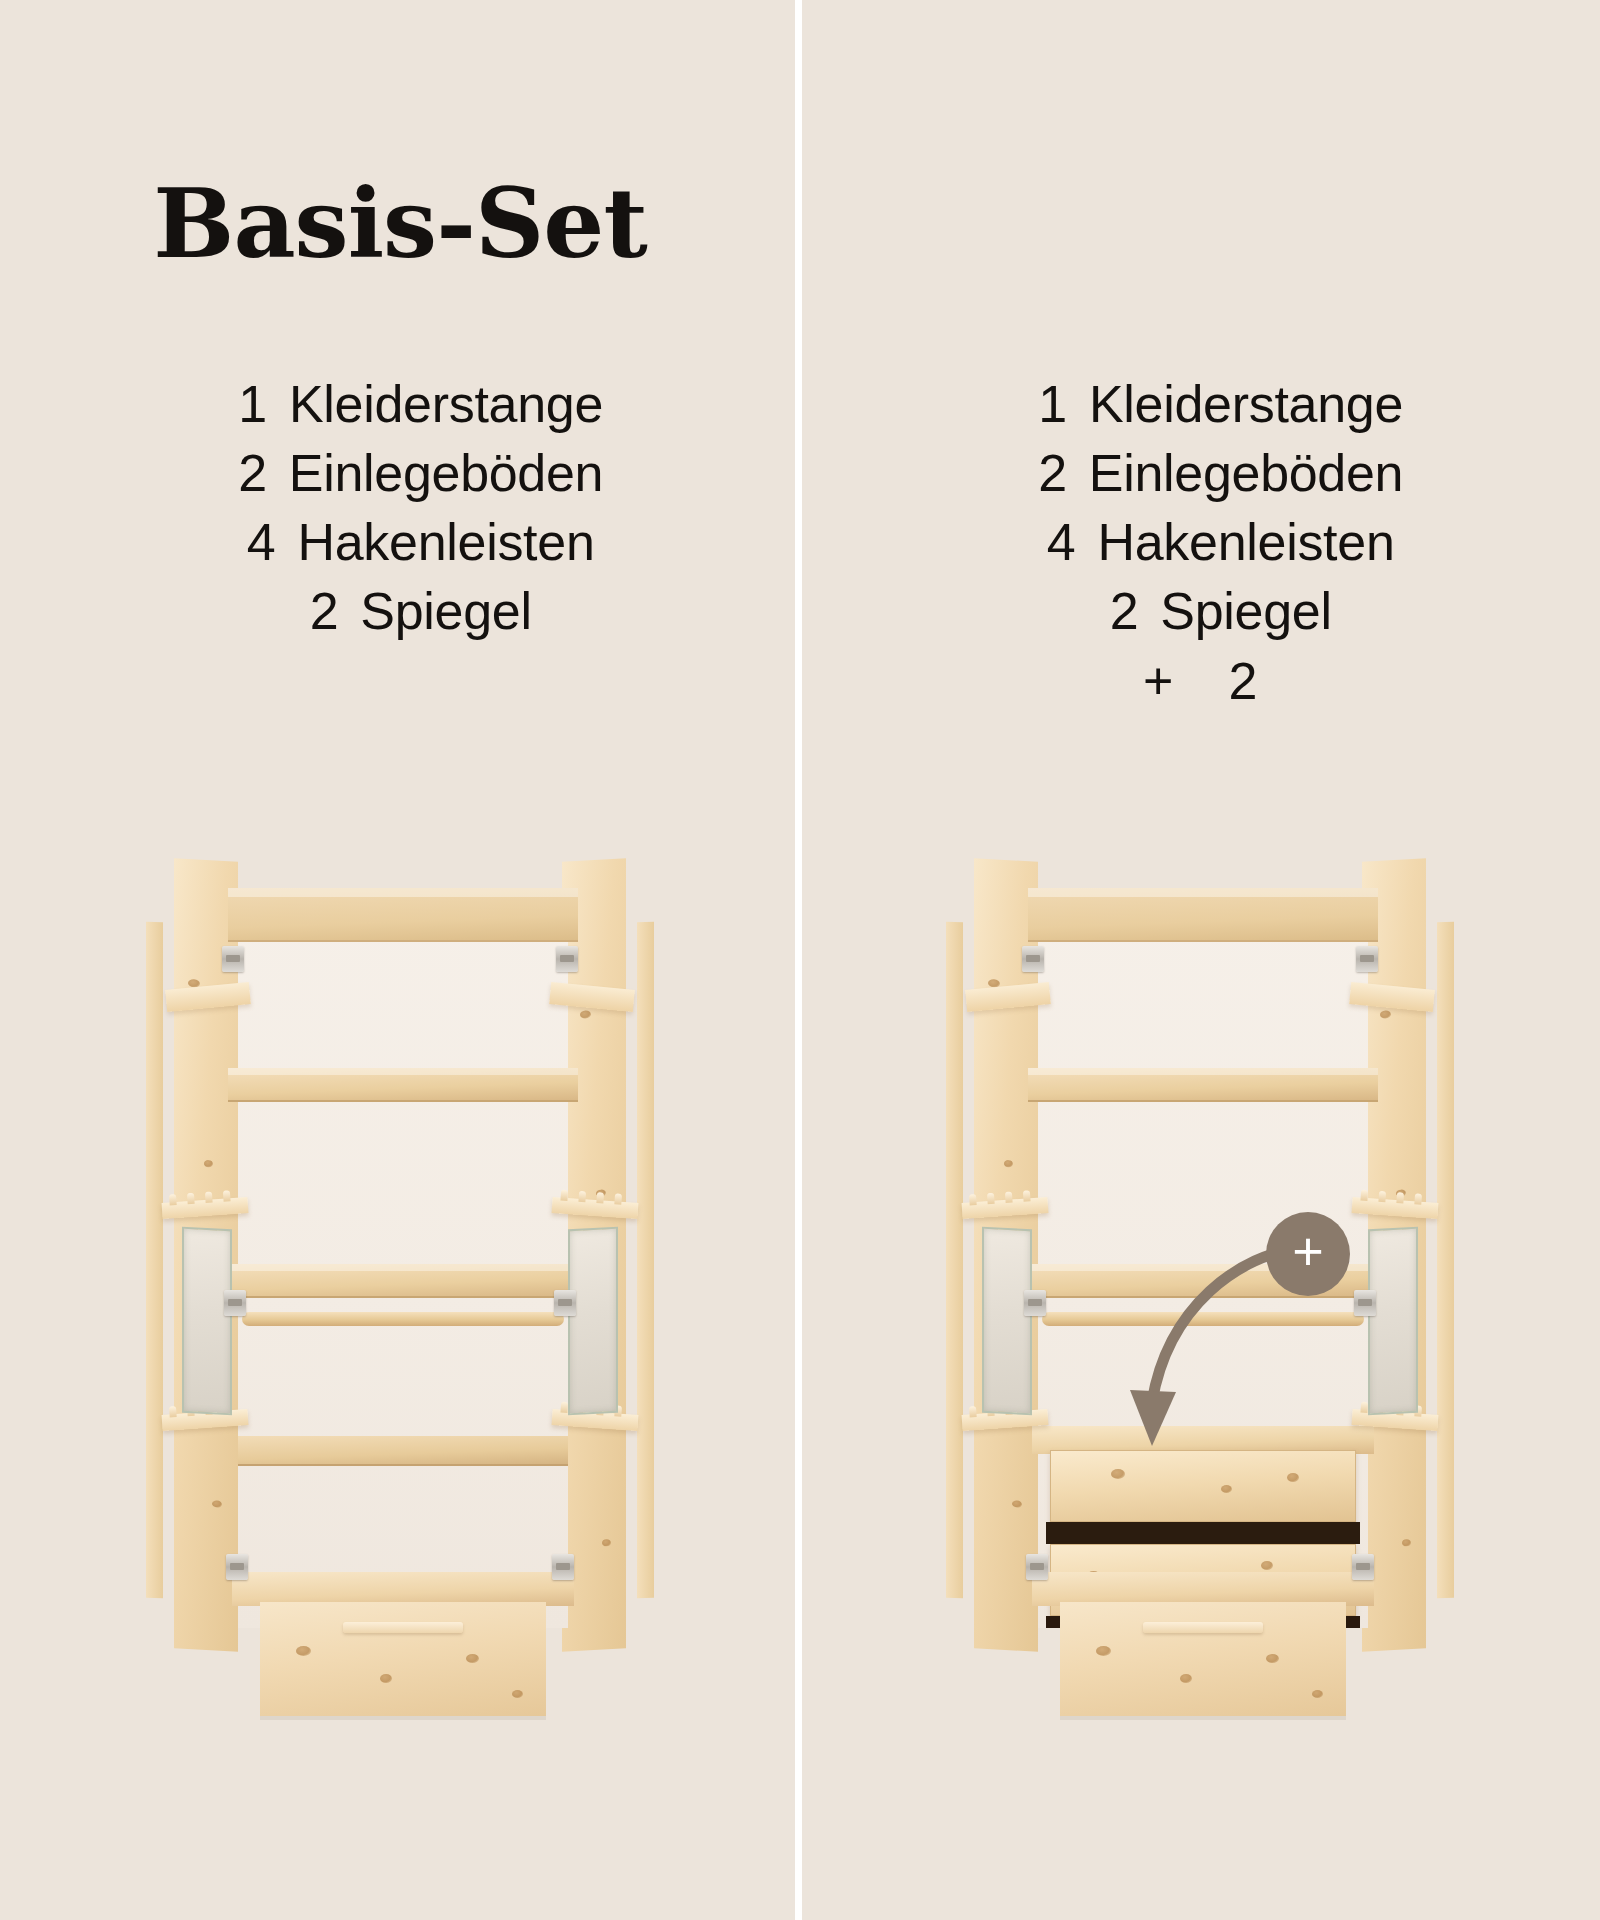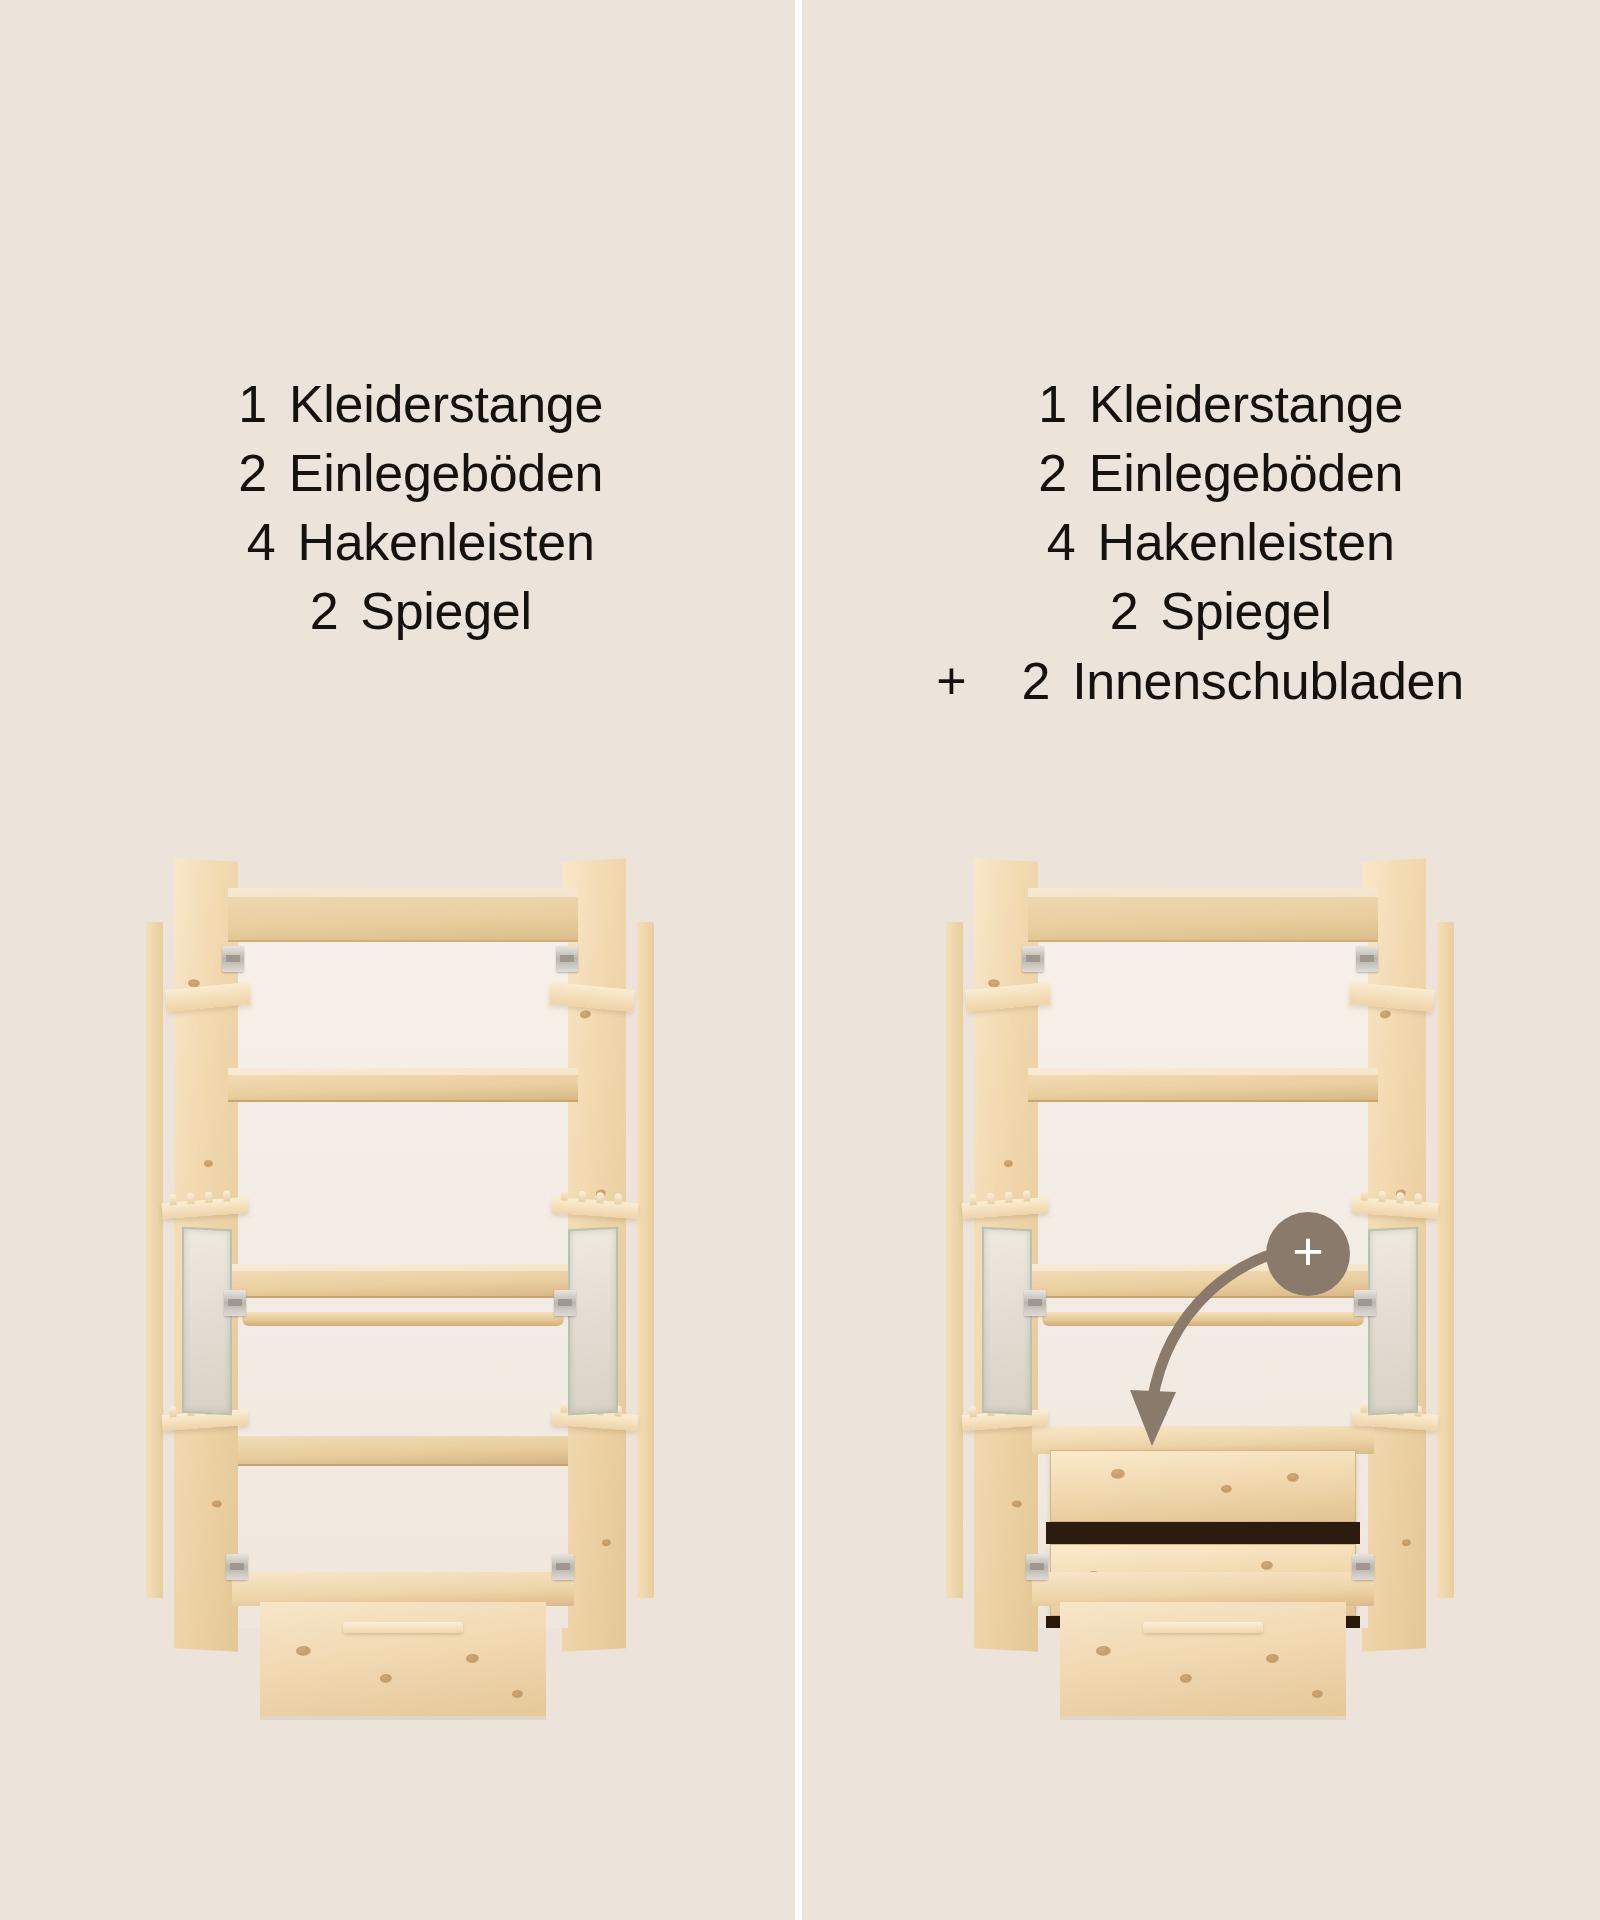--- a/index.html
+++ b/index.html
@@ -381,20 +381,21 @@
   .variant-only { display: none; }
   .column-variant .variant-only { display: block; }
 </style>
 </head>
 <body>
 
 <div class="page">
 
   <div class="column column-basis">
 
+    <h1 class="heading">Basis-Set</h1>
 
     <div class="spec-list">
       <div class="spec-row">
         <span class="spec-qty">1</span>
         <span class="spec-label">Kleiderstange</span>
       </div>
       <div class="spec-row">
         <span class="spec-qty">2</span>
         <span class="spec-label">Einlegeböden</span>
       </div>
@@ -499,21 +500,20 @@
         <span class="spec-qty">4</span>
         <span class="spec-label">Hakenleisten</span>
       </div>
       <div class="spec-row">
         <span class="spec-qty">2</span>
         <span class="spec-label">Spiegel</span>
       </div>
       <div class="spec-row">
         <span class="spec-plus">+</span>
         <span class="spec-qty">2</span>
-        <span class="spec-label">Innenschubladen</span>
       </div>
     </div>
 
     <div class="stage">
 
       <div class="door-edge door-edge-left"></div>
       <div class="door-edge door-edge-right"></div>
 
       <div class="door door-left">
         <span class="knot" style="left:14px; top:120px; width:12px; height:8px;"></span>

